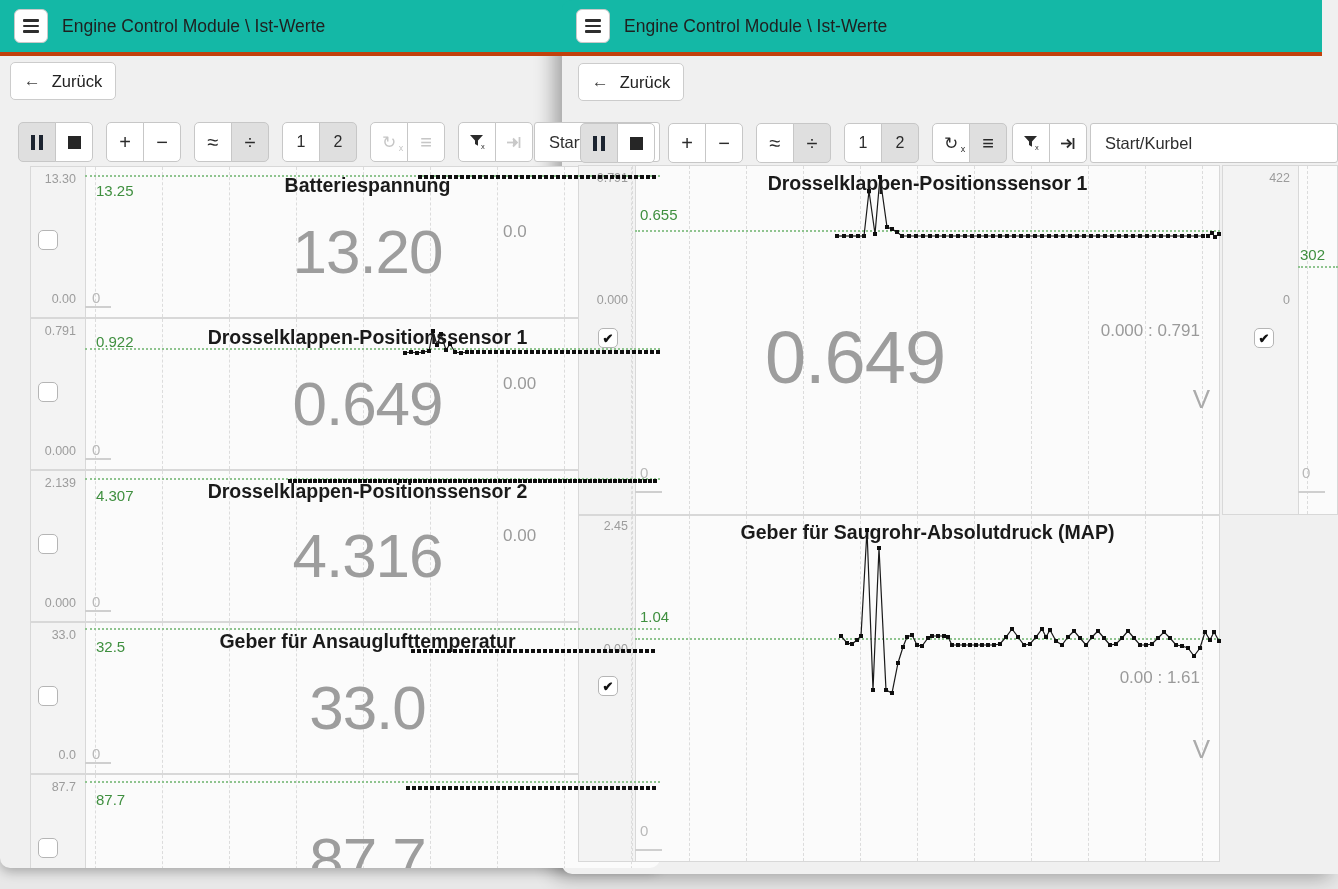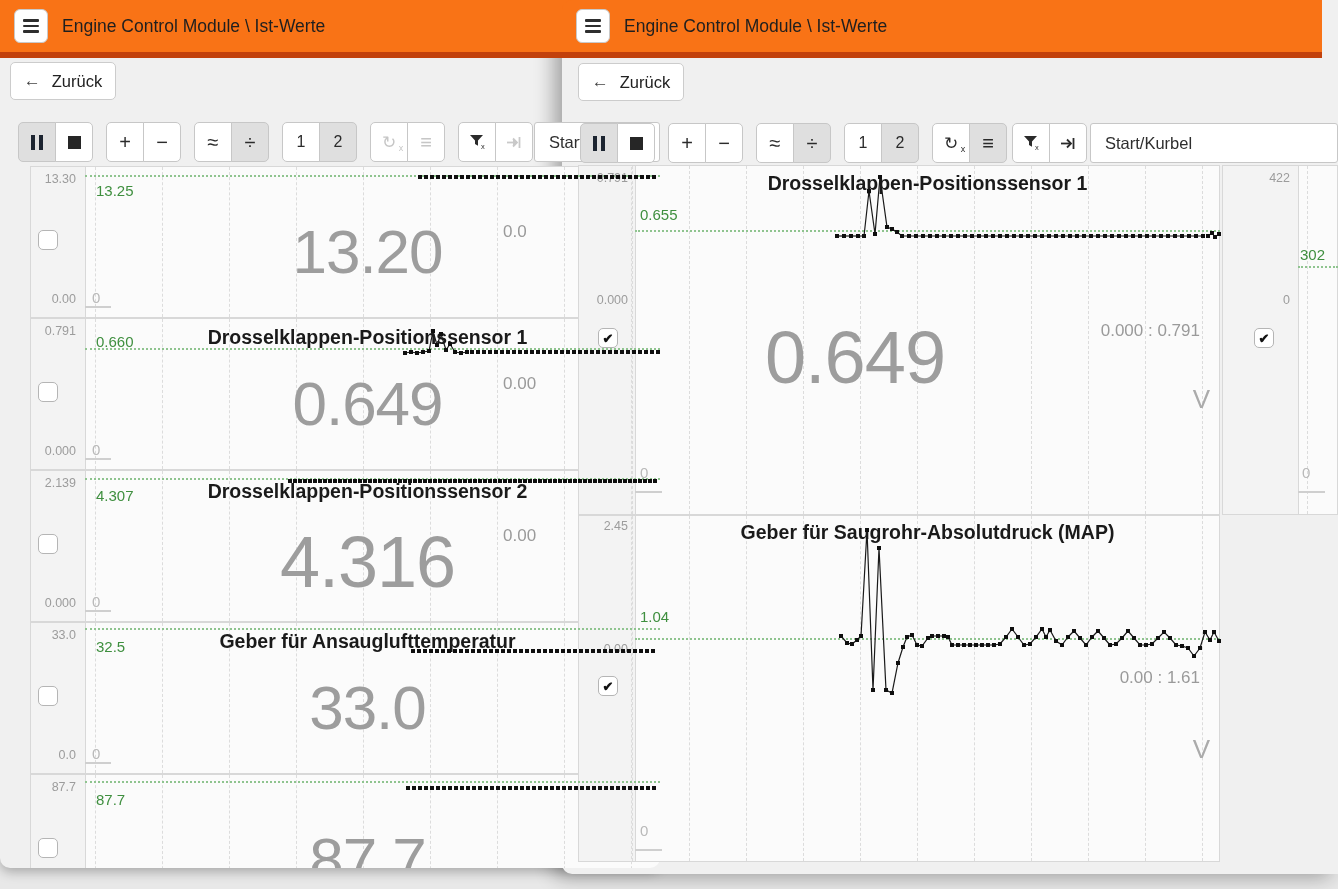--- a/index.html
+++ b/index.html
@@ -1,20 +1,20 @@
 <!DOCTYPE html>
 <html><head>
 <meta charset="utf-8">
 <style>
   html,body{margin:0;padding:0}
   body{width:1338px;height:889px;background:#e8e8e8;font-family:"Liberation Sans",sans-serif;overflow:hidden;position:relative}
   .win{position:absolute;background:#f0f0f0;overflow:hidden}
   .win-left{left:0;top:0;width:660px;height:868px;border-radius:0 0 10px 10px;box-shadow:0 4px 12px rgba(0,0,0,.28)}
   .win-right{left:562px;top:0;width:776px;height:874px;border-radius:10px 0 0 10px;box-shadow:-8px 3px 20px rgba(0,0,0,.33)}
-  .whead{position:absolute;left:0;top:0;right:16px;height:52px;background:#f97316;border-bottom:6px solid #c2410c;z-index:10}
+  .whead{position:absolute;left:0;top:0;right:16px;height:52px;background:#14b8a6;border-bottom:4px solid #c2410c;z-index:10}
   .hbtn{position:absolute;left:14px;top:9px;width:34px;height:34px;background:#fff;border:1px solid #c9c9c9;border-radius:6px;display:flex;align-items:center;justify-content:center;cursor:pointer;padding:0}
   .icon-burger{display:flex;flex-direction:column;gap:3px}
   .icon-burger i{display:block;width:16px;height:2.4px;background:#2e2e2e;border-radius:1px}
   .wtitle{position:absolute;left:62px;top:0;line-height:52px;font-size:17.5px;font-weight:400;color:#1f1f1f;margin:0;white-space:nowrap}
   .backbtn{position:absolute;background:#fff;border:1px solid #ccc;border-radius:5px;font-size:16.5px;color:#222;display:flex;align-items:center;gap:11px;justify-content:center;cursor:pointer;font-family:inherit;z-index:9}
   .backbtn .arr{font-size:17px;color:#444}
   .tbtn{position:absolute;width:38px;height:40px;background:#fff;border:1px solid #c7c7c7;display:flex;align-items:center;justify-content:center;font-size:20px;color:#2b2b2b;cursor:pointer;box-sizing:border-box;z-index:8}
   .tbtn.rL{border-radius:5px 0 0 5px}
   .tbtn.rR{border-radius:0 5px 5px 0;margin-left:-1px}
   .tbtn.active{background:#dfdfdf}
@@ -364,40 +364,41 @@
       <div class="grid" style="left: 296px; top: 167px; height: 150px;"></div>
       <div class="grid" style="left: 363px; top: 167px; height: 150px;"></div>
       <div class="grid" style="left: 430px; top: 167px; height: 150px;"></div>
       <div class="grid" style="left: 497px; top: 167px; height: 150px;"></div>
       <div class="grid" style="left: 564px; top: 167px; height: 150px;"></div>
       <div class="grid" style="left: 631px; top: 167px; height: 150px;"></div>
       <div class="alab" style="left: 30px; top: 172px; width: 46px;">13.30</div>
       <div class="alab" style="left: 30px; top: 292px; width: 46px;">0.00</div>
       <div class="gline" style="left: 85px; top: 175px; width: 575px;"></div>
       <div class="glab" style="left: 96px; top: 182px;">13.25</div>
+      <div class="ctitle" style="left: 85px; top: 174px; width: 565px;">Batteriespannung</div>
       <div class="bigv" style="left: 85px; top: 212px; width: 565px; font-size: 62px;">13.20</div>
       <div class="rangel" style="left: 503px; top: 222px;">0.0</div>
       <div class="origin" style="left: 92px; top: 289px;">0</div>
       <div class="axline" style="left: 85px; top: 306px; width: 26px;"></div>
       <div class="cbx" style="left: 38px; top: 230px;"></div>
       <div class="mcol" style="left: 30px; top: 318px; width: 55px; height: 152px;"></div>
       <div class="panel" style="left: 85px; top: 318px; width: 575px; height: 152px;"></div>
       <div class="grid" style="left: 95px; top: 319px; height: 150px;"></div>
       <div class="grid" style="left: 162px; top: 319px; height: 150px;"></div>
       <div class="grid" style="left: 229px; top: 319px; height: 150px;"></div>
       <div class="grid" style="left: 296px; top: 319px; height: 150px;"></div>
       <div class="grid" style="left: 363px; top: 319px; height: 150px;"></div>
       <div class="grid" style="left: 430px; top: 319px; height: 150px;"></div>
       <div class="grid" style="left: 497px; top: 319px; height: 150px;"></div>
       <div class="grid" style="left: 564px; top: 319px; height: 150px;"></div>
       <div class="grid" style="left: 631px; top: 319px; height: 150px;"></div>
       <div class="alab" style="left: 30px; top: 324px; width: 46px;">0.791</div>
       <div class="alab" style="left: 30px; top: 444px; width: 46px;">0.000</div>
       <div class="gline" style="left: 85px; top: 348px; width: 575px;"></div>
-      <div class="glab" style="left: 96px; top: 333px;">0.660</div>
+      <div class="glab" style="left: 96px; top: 333px;">0.922</div>
       <div class="ctitle" style="left: 85px; top: 326px; width: 565px;">Drosselklappen-Positionssensor 1</div>
       <div class="bigv" style="left: 85px; top: 364px; width: 565px; font-size: 62px;">0.649</div>
       <div class="rangel" style="left: 503px; top: 374px;">0.00</div>
       <div class="origin" style="left: 92px; top: 441px;">0</div>
       <div class="axline" style="left: 85px; top: 458px; width: 26px;"></div>
       <div class="cbx" style="left: 38px; top: 382px;"></div>
       <div class="mcol" style="left: 30px; top: 470px; width: 55px; height: 152px;"></div>
       <div class="panel" style="left: 85px; top: 470px; width: 575px; height: 152px;"></div>
       <div class="grid" style="left: 95px; top: 471px; height: 150px;"></div>
       <div class="grid" style="left: 162px; top: 471px; height: 150px;"></div>
@@ -406,21 +407,21 @@
       <div class="grid" style="left: 363px; top: 471px; height: 150px;"></div>
       <div class="grid" style="left: 430px; top: 471px; height: 150px;"></div>
       <div class="grid" style="left: 497px; top: 471px; height: 150px;"></div>
       <div class="grid" style="left: 564px; top: 471px; height: 150px;"></div>
       <div class="grid" style="left: 631px; top: 471px; height: 150px;"></div>
       <div class="alab" style="left: 30px; top: 476px; width: 46px;">2.139</div>
       <div class="alab" style="left: 30px; top: 596px; width: 46px;">0.000</div>
       <div class="gline" style="left: 85px; top: 478px; width: 575px;"></div>
       <div class="glab" style="left: 96px; top: 487px;">4.307</div>
       <div class="ctitle" style="left: 85px; top: 480px; width: 565px;">Drosselklappen-Positionssensor 2</div>
-      <div class="bigv" style="left: 85px; top: 516px; width: 565px; font-size: 72px; text-align: center;">4.316</div>
+      <div class="bigv" style="left: 85px; top: 516px; width: 565px; font-size: 62px; text-align: center;">4.316</div>
       <div class="rangel" style="left: 503px; top: 526px;">0.00</div>
       <div class="origin" style="left: 92px; top: 593px;">0</div>
       <div class="axline" style="left: 85px; top: 610px; width: 26px;"></div>
       <div class="cbx" style="left: 38px; top: 534px;"></div>
       <div class="mcol" style="left: 30px; top: 622px; width: 55px; height: 152px;"></div>
       <div class="panel" style="left: 85px; top: 622px; width: 575px; height: 152px;"></div>
       <div class="grid" style="left: 95px; top: 623px; height: 150px;"></div>
       <div class="grid" style="left: 162px; top: 623px; height: 150px;"></div>
       <div class="grid" style="left: 229px; top: 623px; height: 150px;"></div>
       <div class="grid" style="left: 296px; top: 623px; height: 150px;"></div>

